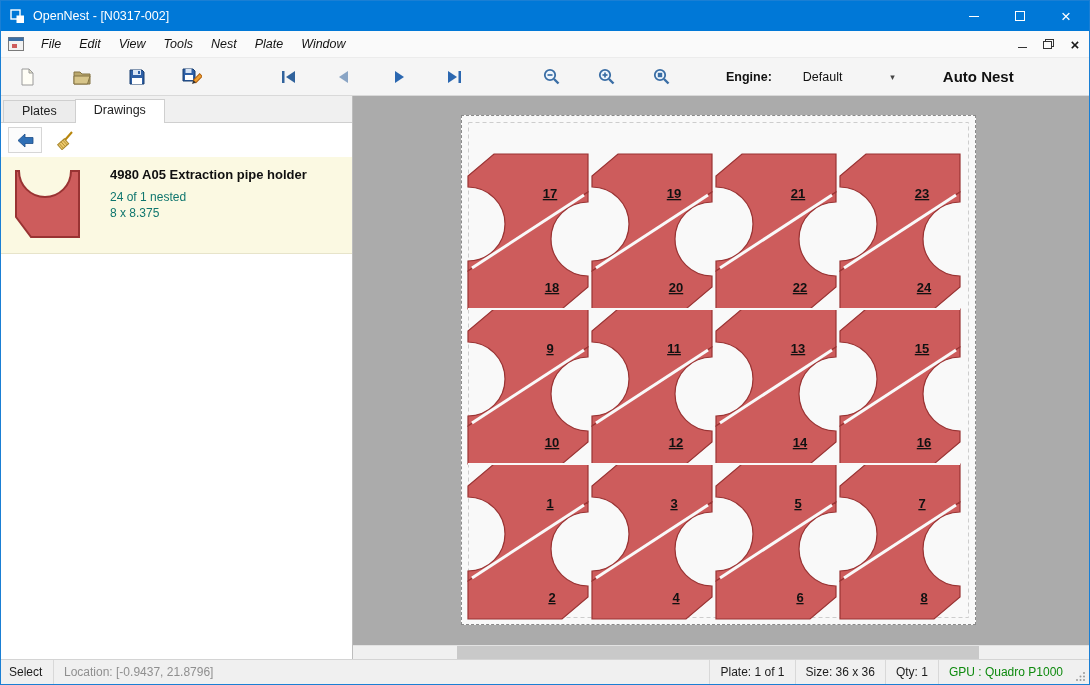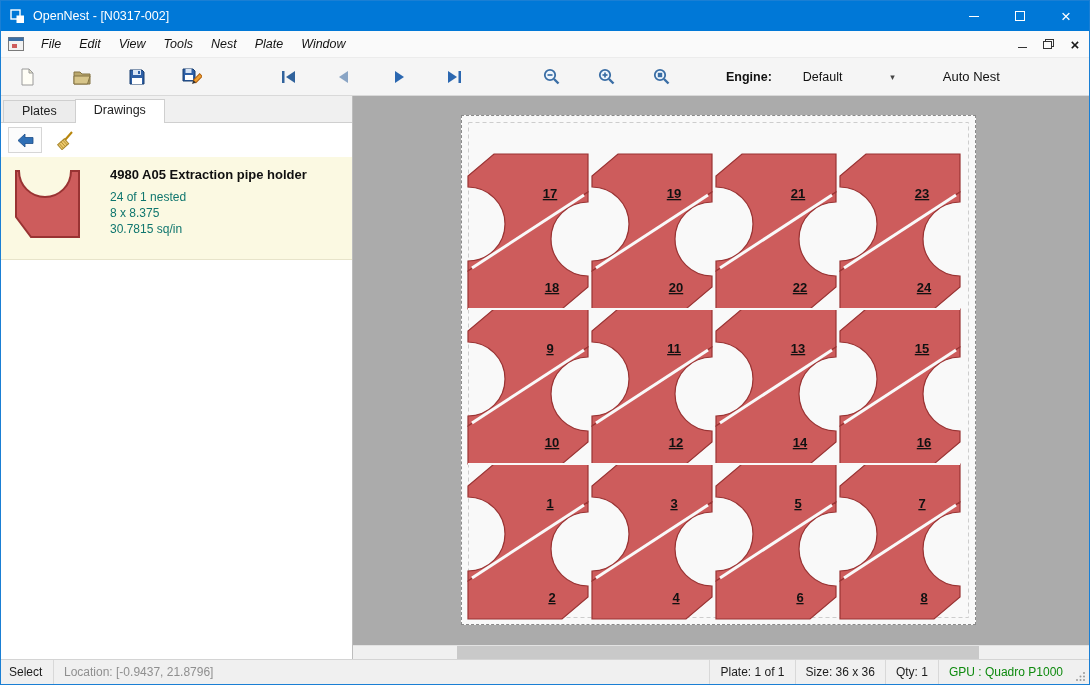--- a/index.html
+++ b/index.html
@@ -28,34 +28,34 @@
   .mdi-restore::after { content:""; position:absolute; left:0; bottom:0; width:7px; height:6px; border:1px solid #333; background:#fafafa; }
   .mdi-close { font-size:15px; font-weight:bold; color:#1a1a1a; line-height:1; }
 
   
   .toolbar { flex:0 0 38px; background:#f5f5f5; border-bottom:1px solid #d9d9d9; display:flex; align-items:center; padding-left:10px;gap:20px; }
   .tb-btn { width:32px; height:30px; display:flex; align-items:center; justify-content:center; margin-right:3px; }
   .tb-gap { width:22px; }
   .engine-label { font-size:12.5px; font-weight:bold; color:#111; margin:0 7px 0 26px; }
   .engine-combo { display:flex; align-items:center; font-size:12.5px; color:#111; width:100px; justify-content:space-between; padding:3px 4px; }
   .combo-arrow { font-size:9px; color:#444; }
-  .autonest-label { font-size:13px; color:#111; margin-left:24px; }
+  .autonest-label { font-size:15px; color:#111; margin-left:24px;font-weight:bold; }
 
   
   .main { flex:1; display:flex; min-height:0; }
 
   
   .sidebar { flex:0 0 352px; background:#fff; border-right:1px solid #bdbdbd; display:flex; flex-direction:column; }
   .tabstrip { flex:0 0 26px; background:#f0f0f0; border-bottom:1px solid #cfcfcf; display:flex; align-items:flex-end; padding:3px 12px 0 2px; }
   .tab { font-size:12.5px; padding:3px 18px 4px; border:1px solid #cfcfcf; border-bottom:none; background:#ececec; color:#222; margin-right:-1px; position:relative; }
   .tab.active { background:#fff; margin-bottom:-1px; padding-bottom:6px; z-index:2; }
   .panel-toolbar { flex:0 0 34px; display:flex; align-items:center; gap:7px; padding:4px 7px; background:#fff; }
   .pt-btn { width:34px; height:26px; display:flex; align-items:center; justify-content:center; border:1px solid #d6d6d6; background:#fcfcfc; }
   .pt-btn.flat { border-color:transparent; background:transparent; }
-  .drawing-item { display:flex; padding:8px 10px 18px; background:var(--selected-item-bg,#fbf9e2); border-bottom:1px solid #e7e4ca; }
+  .drawing-item { display:flex; padding:8px 10px 12px; background:var(--selected-item-bg,#fbf9e2); border-bottom:1px solid #e7e4ca; }
   .item-text { margin-left:27px; padding-top:2px; }
   .item-title { font-size:13px; font-weight:bold; color:#101010; margin-bottom:7px; }
   .item-line { font-size:12px; color:#0f766e; line-height:16px; }
   .sidebar-fill { flex:1; background:#fff; }
 
   
   .canvas { flex:1; position:relative; background:#ababab; overflow:hidden; }
   .plate { position:absolute; left:108px; top:19px; width:515px; height:510px; background:#f9f9f9; border:1px dashed #8a8a8a; }
   #nest-svg { position:absolute; left:0; top:0; }
   .part { fill:var(--part-fill,#cd5c5c); stroke:var(--part-outline,#993333); stroke-width:1.2; }
@@ -235,21 +235,20 @@
         </div>
       </div>
       <div class="drawing-item">
         <svg width="72" height="76" viewBox="0 0 72 76">
           <path d="M5,6 H8 A26,26 0 0 0 60,6 H68 V72 H20 L5,52 Z" fill="#cd5c5c" stroke="#993333" stroke-width="2"></path>
         </svg>
         <div class="item-text">
           <div class="item-title">4980 A05 Extraction pipe holder</div>
           <div class="item-line">24 of 1 nested</div>
           <div class="item-line">8 x 8.375</div>
-          <div class="item-line">30.7815 sq/in</div>
         </div>
       </div>
       <div class="sidebar-fill"></div>
     </div>
 
     <div class="canvas">
       <div class="plate">
         <svg id="nest-svg" width="513" height="508" viewBox="0 0 513 508">
           <rect class="margin-dash" x="6.5" y="6.5" width="500" height="495"></rect>
         <g transform="translate(6 38)">

